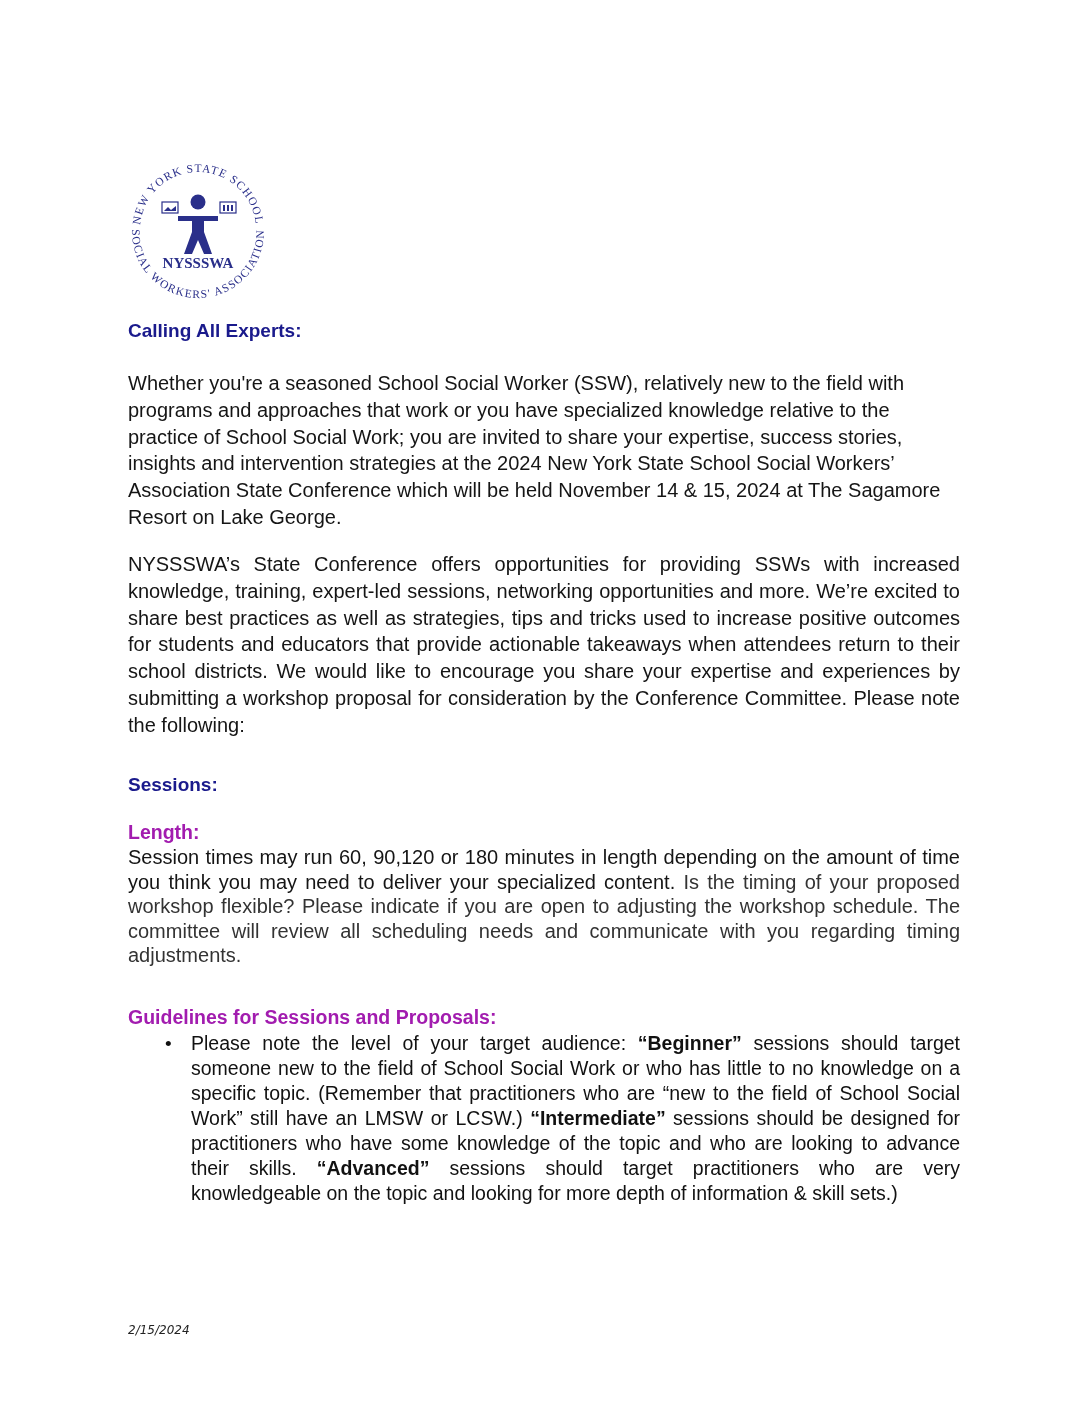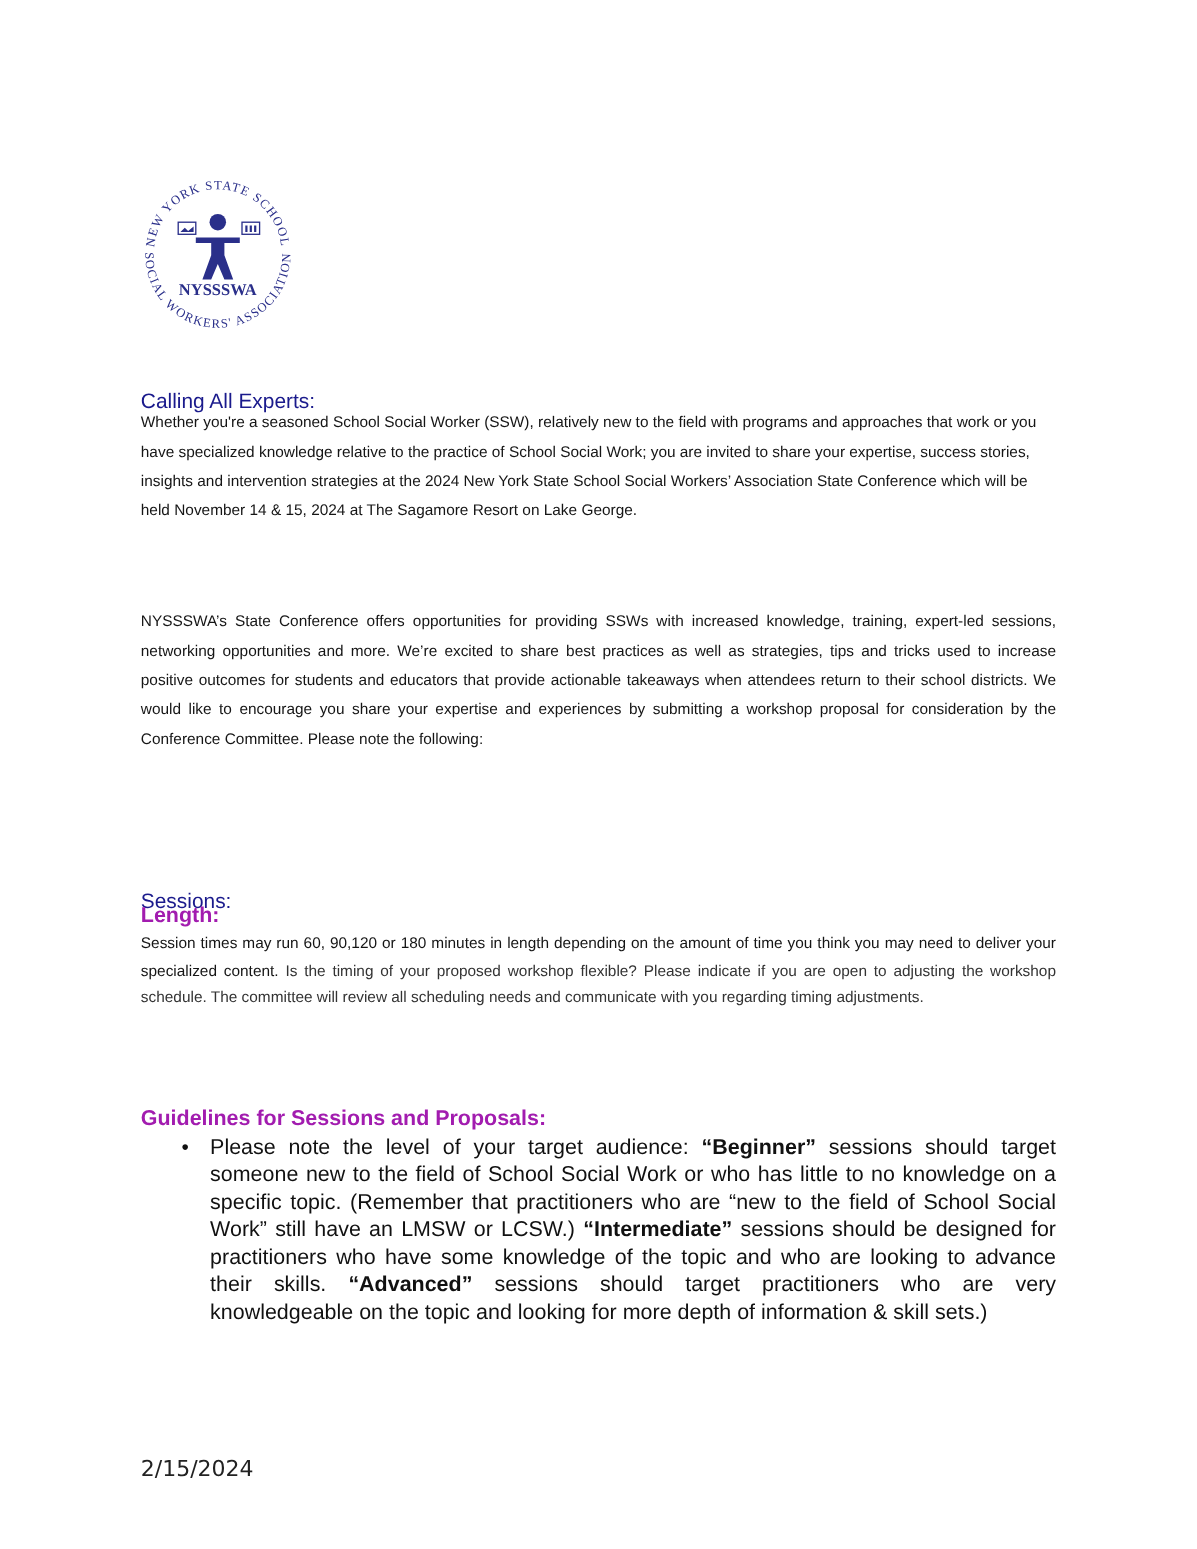--- a/index.html
+++ b/index.html
@@ -1,29 +1,29 @@
 <!DOCTYPE html>
 <html><head>
 <meta charset="utf-8">
 <style>
   html, body { margin: 0; padding: 0; background: #ffffff; }
   body { width: 1088px; height: 1408px; position: relative; overflow: hidden;
          font-family: "Liberation Sans", sans-serif; color: #111; }
   .logo { position: absolute; left: 118px; top: 150px; width: 160px; height: 155px; }
   .title-block { position: absolute; left: 330px; top: 158px; width: 590px; text-align: center;
                  font-family: "Liberation Serif", serif; font-weight: bold; color: #141488; font-size: 23.5px; line-height: 31px; }
-  .heading-blue { position: absolute; left: 128px; font-weight: normal; color: #1a1a8c; font-size: 19px; margin-top: 35px; }
-  .para { position: absolute; left: 128px; width: 832px; font-size: 14px; line-height: 26.8px; color: #151515; }
+  .heading-blue { position: absolute; left: 128px; font-weight: bold; color: #1a1a8c; font-size: 19px; }
+  .para { position: absolute; left: 128px; width: 832px; font-size: 20px; line-height: 26.8px; color: #151515; }
   .justify { text-align: justify; text-align-last: left; }
   .heading-black { position: absolute; left: 128px; font-weight: bold; font-size: 19.5px; color: #a21caf; }
   .muted { color: #333; }
   .bullet-list { position: absolute; left: 128px; top: 1031px; width: 832px; margin: 0; padding: 0; list-style: none; }
   .bullet-item { position: relative; padding-left: 63px; font-size: 19.5px; line-height: 25px; text-align: justify; }
   .bullet-dot { position: absolute; left: 37px; top: 0; font-size: 19px; }
-  .footer-date { position: absolute; left: 128px; top: 1323px; font-size: 20px; color: #222; font-family: "DejaVu Sans", sans-serif; }
+  .footer-date { position: absolute; left: 128px; top: 1323px; font-size: 12px; color: #222; font-family: "DejaVu Sans", sans-serif; font-style: italic; }
   b { font-weight: bold; }
 </style>
 </head>
 <body>
 
 <div class="logo">
   <svg width="160" height="155" viewBox="0 0 160 155">
     <defs>
       <path id="ringTop" d="M 22 80 A 58 58 0 0 1 138 80"></path>
       <path id="ringBottom" d="M 14 82 A 66 66 0 0 0 146 82"></path>

